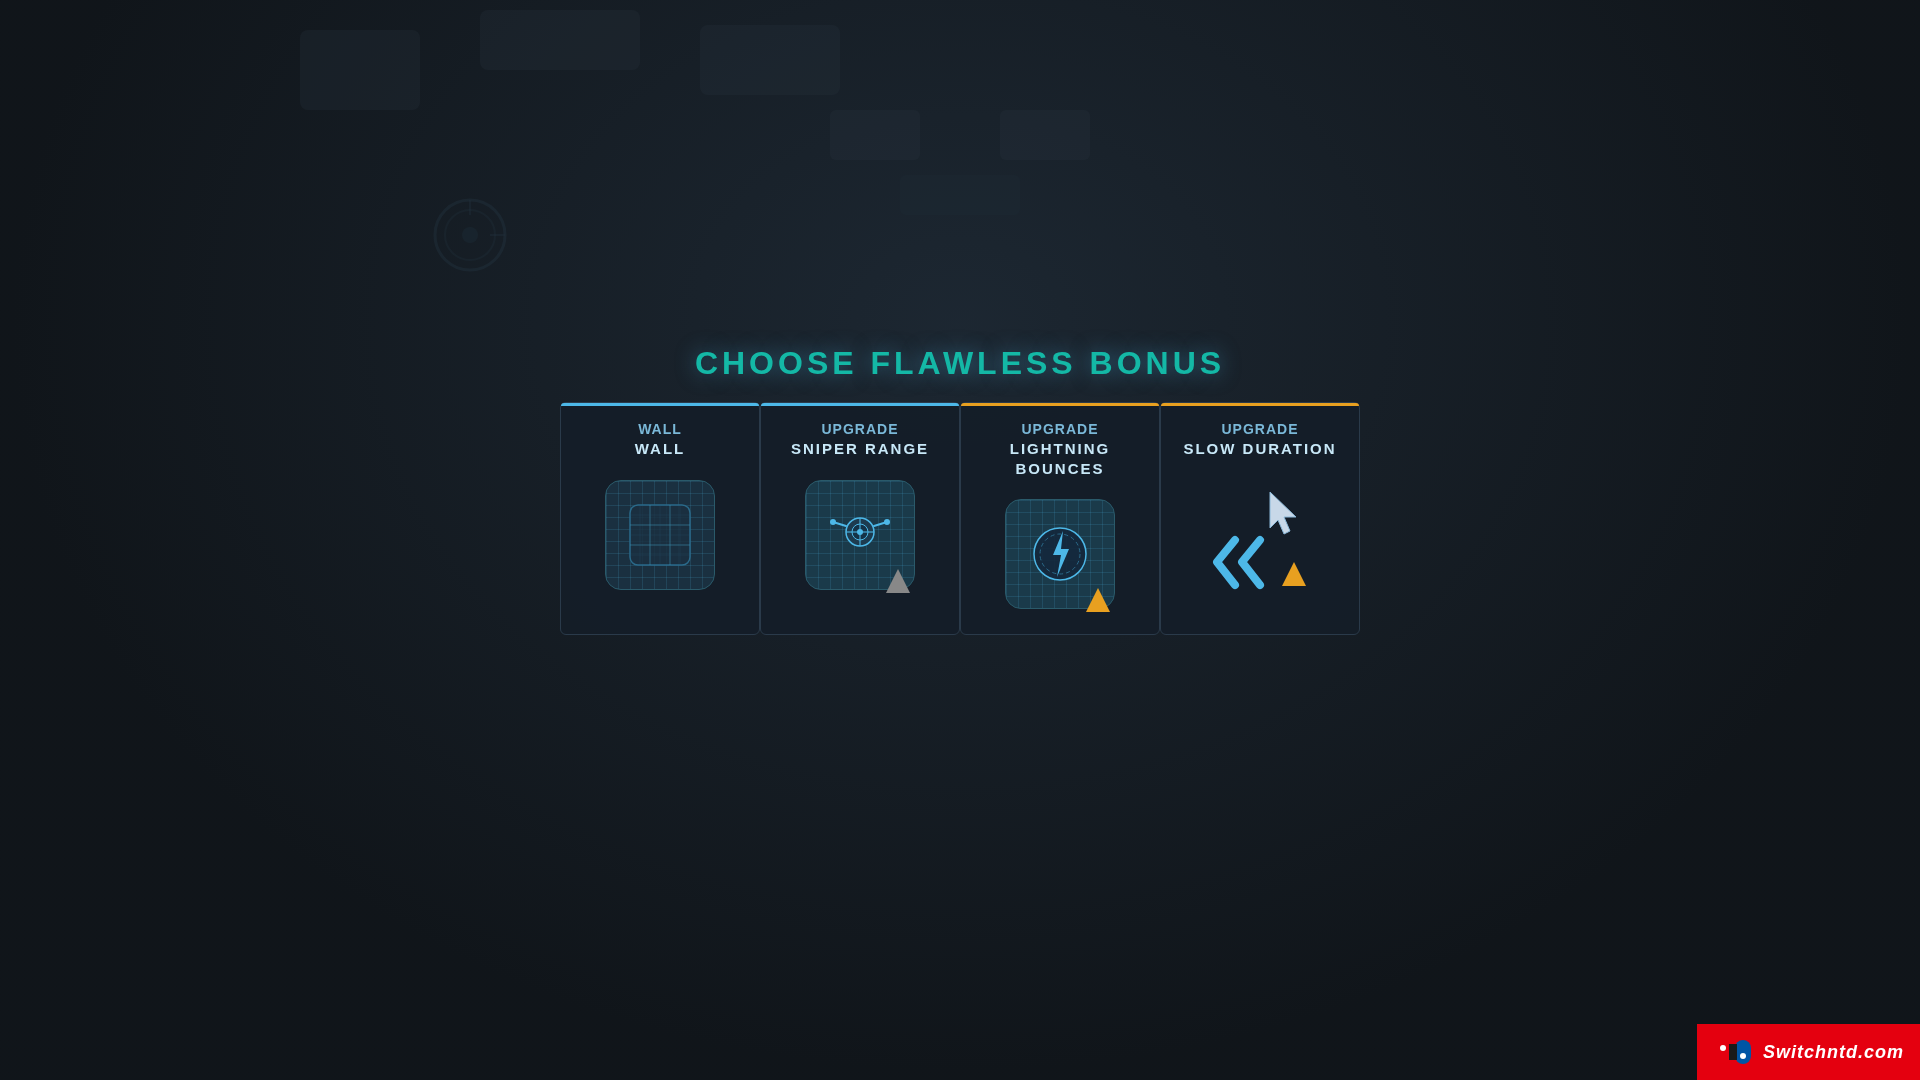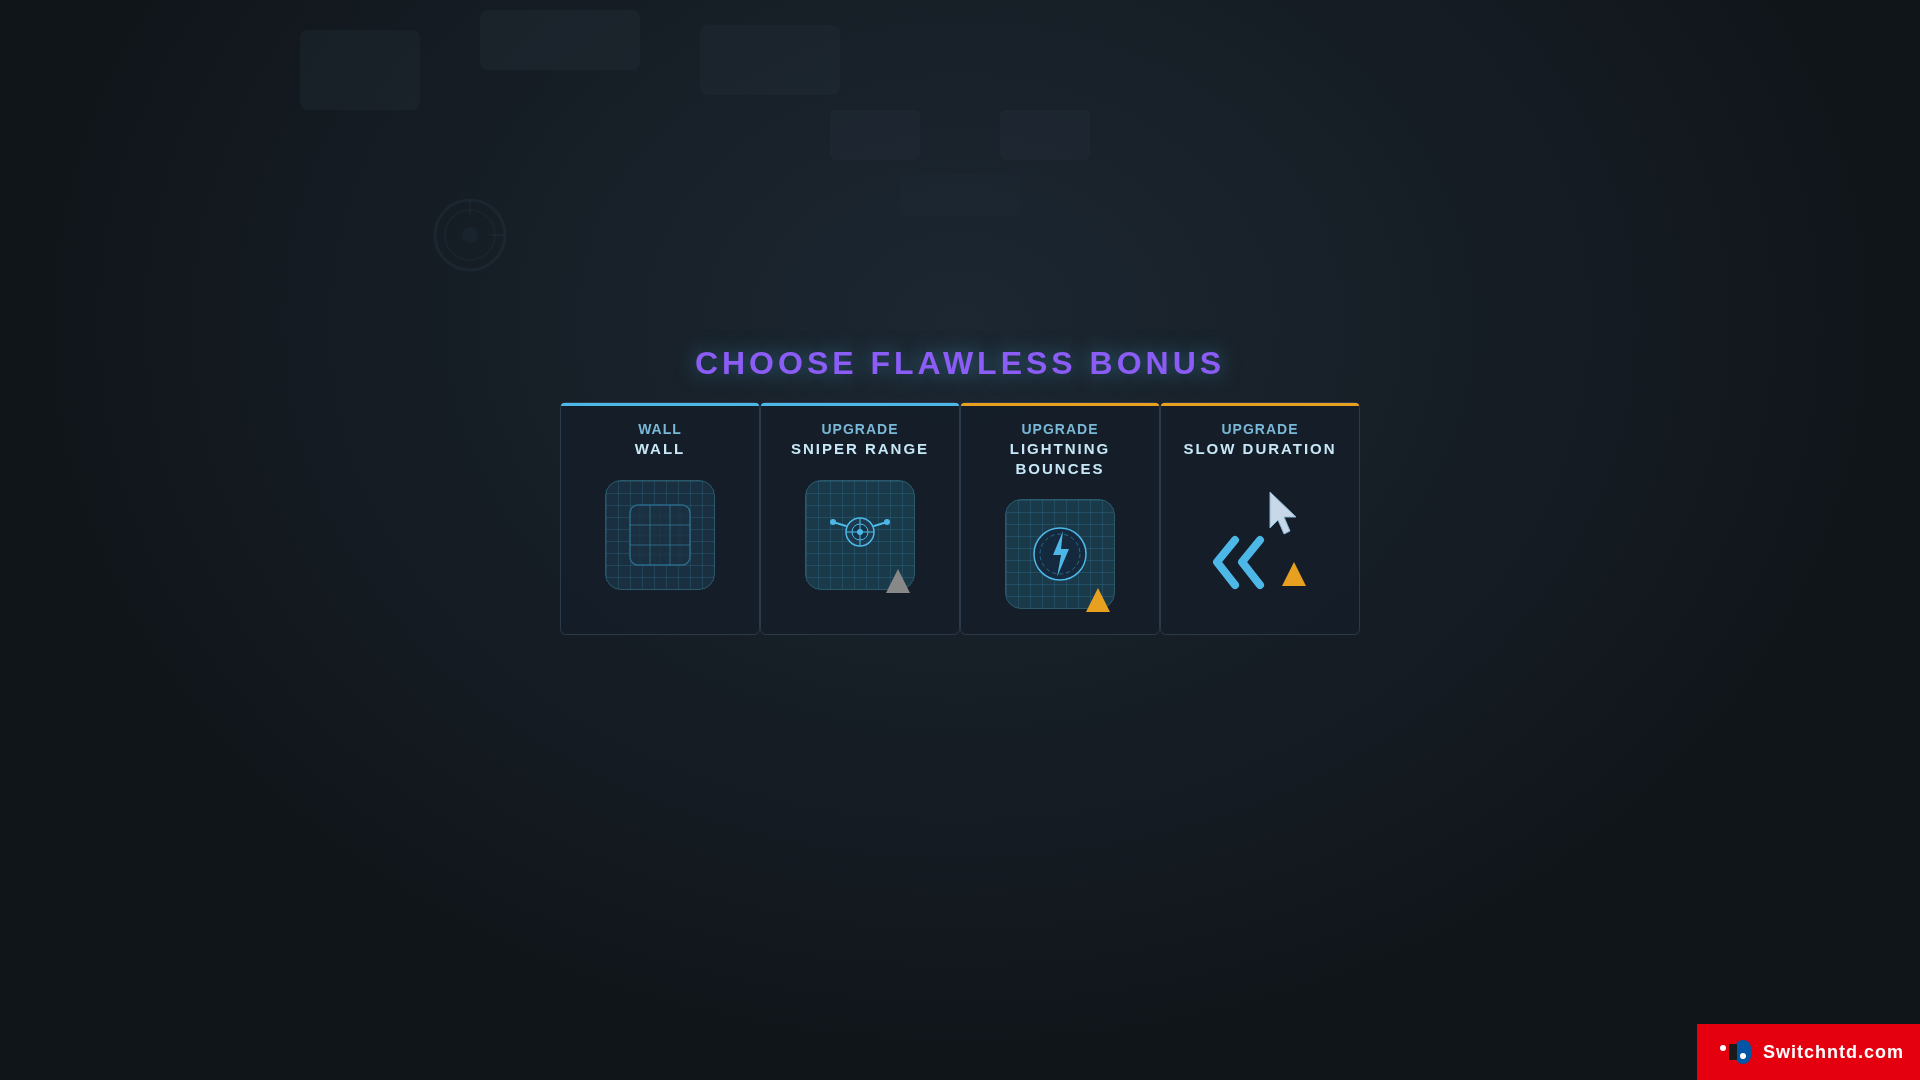--- a/index.html
+++ b/index.html
@@ -101,21 +101,21 @@
       z-index: 10;
       display: flex;
       flex-direction: column;
       align-items: center;
       justify-content: center;
       padding-bottom: 100px;
     }
 
     
     .modal-title {
-      color: #8b5cf6;
+      color: #14b8a6;
       font-size: 32px;
       font-weight: 700;
       letter-spacing: 4px;
       text-transform: uppercase;
       margin-bottom: 20px;
       text-shadow: 0 0 20px rgba(77,184,232,0.5);
     }
 
     
     .cards-container {
@@ -224,20 +224,21 @@
     .nintendo-badge {
       position: absolute;
       bottom: 0;
       right: 0;
       background: #e4000f;
       display: flex;
       align-items: center;
       padding: 8px 16px;
       gap: 10px;
       z-index: 20;
+      font-style: italic;
     }
 
     .nintendo-logo {
       width: 40px;
       height: 40px;
     }
 
     .nintendo-text {
       color: white;
       font-size: 18px;

